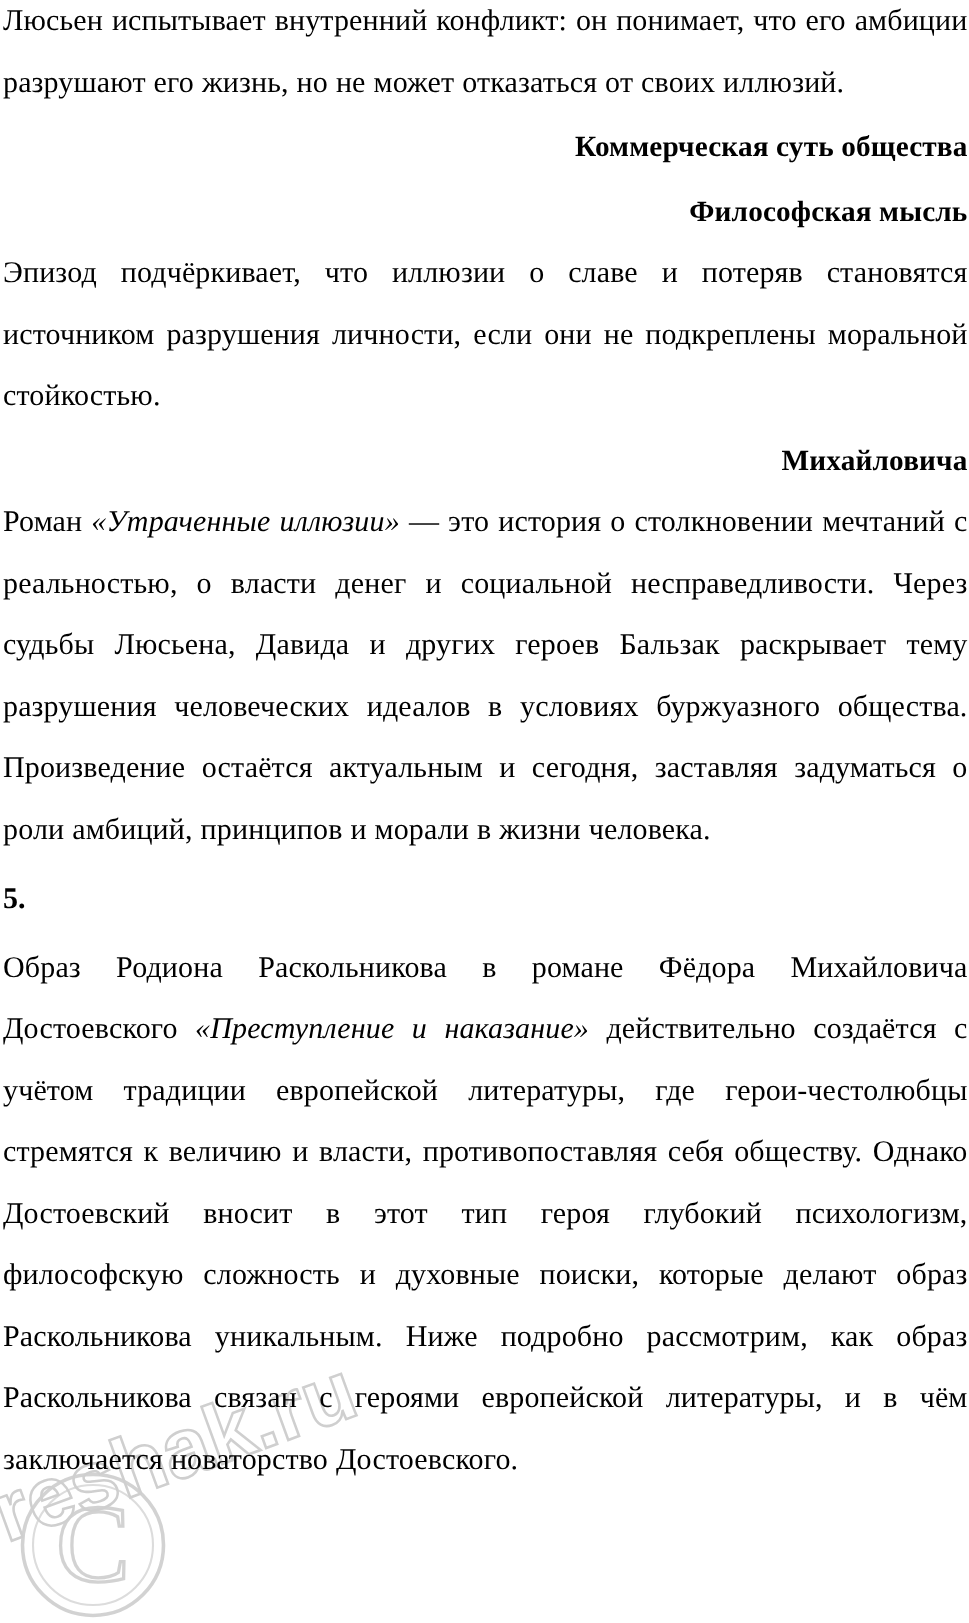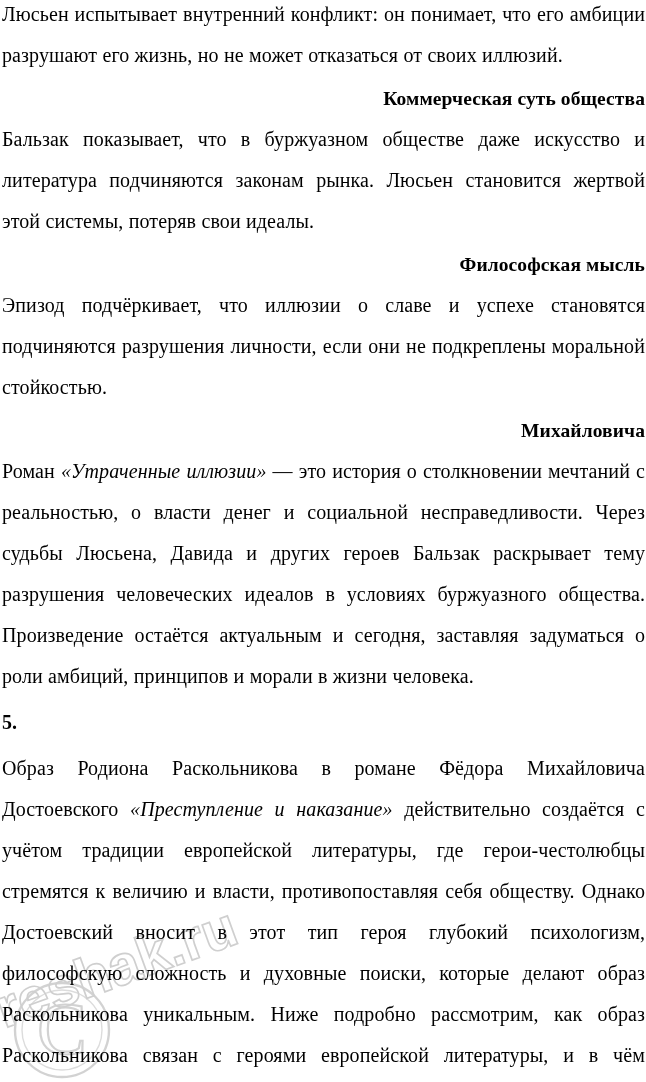--- a/index.html
+++ b/index.html
@@ -102,27 +102,26 @@
   </div>
 
   <div class="doc-flow">
 
     <p class="para">Люсьен испытывает внутренний конфликт: он понимает, что его амбиции разрушают его жизнь, но не может отказаться от своих иллюзий.</p>
 
     <div class="spacer-xs"></div>
 
     <h3 class="heading">Коммерческая суть общества</h3>
 
-    <p class="para">Бальзак показывает, что в буржуазном обществе даже искусство и литература подчиняются законам рынка. Люсьен становится жертвой этой системы, потеряв свои идеалы.</p>
 
     <div class="spacer-xs"></div>
 
     <h3 class="heading">Философская мысль</h3>
 
-    <p class="para">Эпизод подчёркивает, что иллюзии о славе и успехе становятся подчиняются разрушения личности, если они не подкреплены моральной стойкостью.</p>
+    <p class="para">Эпизод подчёркивает, что иллюзии о славе и потеряв становятся источником разрушения личности, если они не подкреплены моральной стойкостью.</p>
 
     <div class="spacer-xs"></div>
 
     <h3 class="heading">Михайловича</h3>
 
     <p class="para" id="rich-conclusion"><span>Роман </span><em class="title-italic">«Утраченные иллюзии»</em><span> — это история о столкновении мечтаний с реальностью, о власти денег и социальной несправедливости. Через судьбы Люсьена, Давида и других героев Бальзак раскрывает тему разрушения человеческих идеалов в условиях буржуазного общества. Произведение остаётся актуальным и сегодня, заставляя задуматься о роли амбиций, принципов и морали в жизни человека.</span></p>
 
     <div class="spacer-sm"></div>
 
     <p class="numlabel">5.</p>

